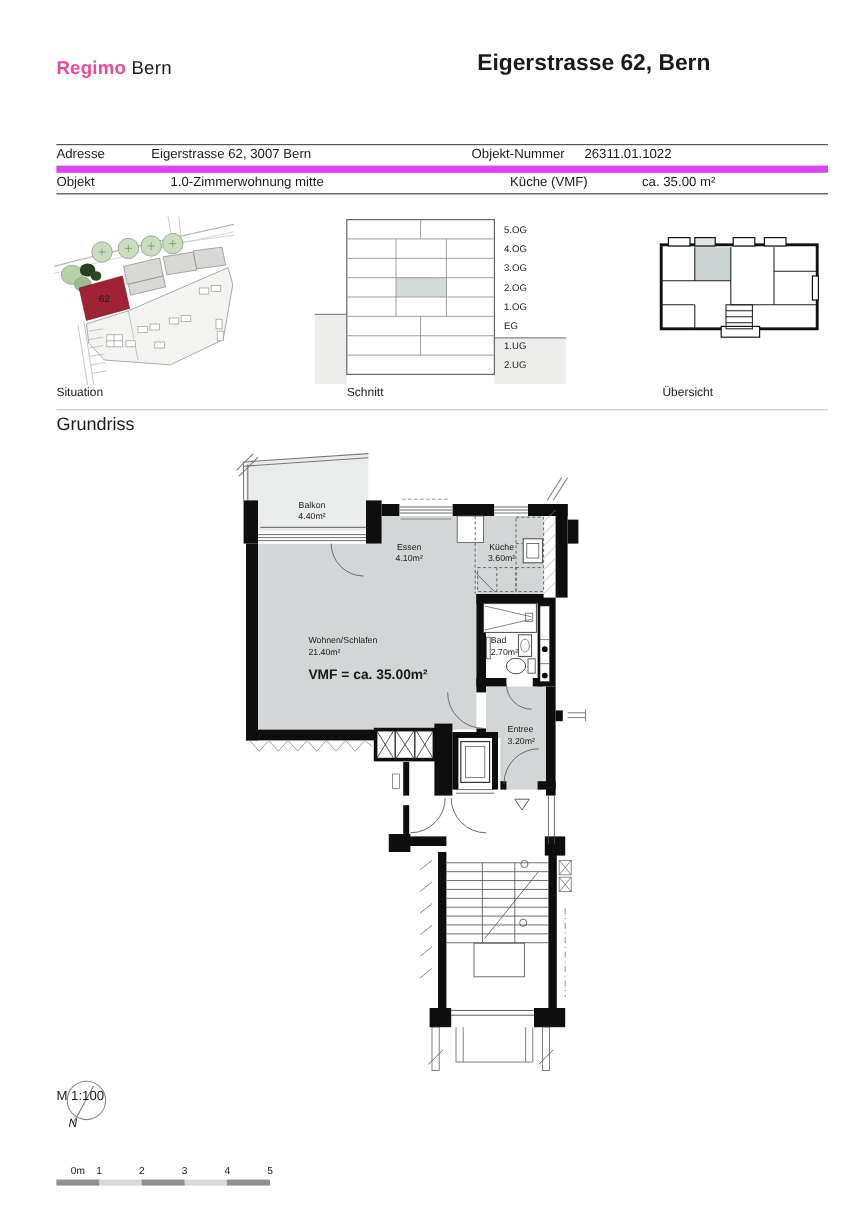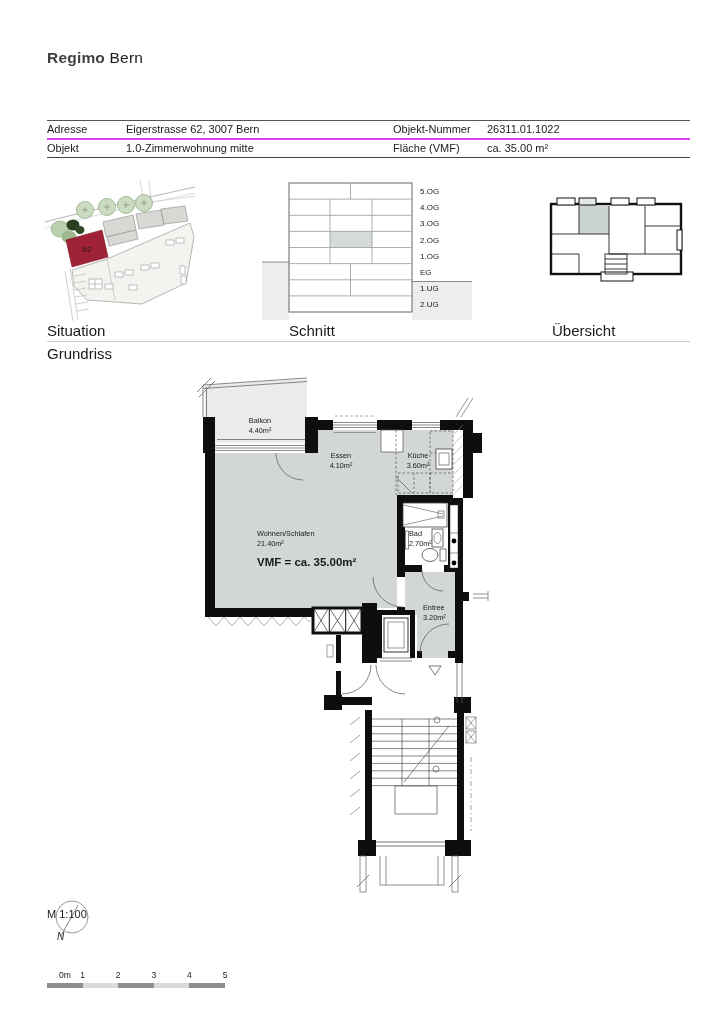--- a/index.html
+++ b/index.html
@@ -6,57 +6,58 @@
   #page{position:relative;width:723px;height:1024px;background:#fff;overflow:hidden;
         font-family:"Liberation Sans",sans-serif;color:#1a1a1a;}
   .abs{position:absolute;}
   
   #logo{left:47px;top:49px;font-size:15.5px;letter-spacing:.2px;}
   #doc-title{left:300px;top:42px;width:292px;text-align:right;font-size:19px;font-weight:bold;}
   
   #info-table{left:47px;top:120px;width:643px;border-top:1px solid #555;border-bottom:1px solid #444;}
   .trow{display:grid;grid-template-columns:79px 267px 94px 203px;height:16.8px;align-items:center;
         font-size:11px;}
-  .trow + .trow{border-top:2px solid #d946ef;}
-  
-  .dia-label{font-size:15px;top:322px;}
+  .trow + .trow{border-top:6px solid #d946ef;gap:16px;}
+  
+  .dia-label{font-size:10px;top:322px;}
   #rule-labels{left:47px;top:341px;width:643px;border-top:1px solid #c9c9c9;}
   #grundriss{left:47px;top:345px;font-size:15px;}
   
   text{font-family:"Liberation Sans",sans-serif;fill:#1a1a1a;}
   
   #scale-label{left:47px;top:908px;font-size:11px;}
   #scale-ticks{left:47px;top:970px;width:200px;height:10px;font-size:8.5px;}
   #scale-ticks span{position:absolute;top:0;}
   #scale-bar{left:47px;top:983px;width:178px;height:5px;display:flex;}
   #scale-bar div{height:5px;width:35.6px;}
   .seg-d{background:#8f8f8f;} .seg-l{background:#dadada;}
   #north-label{left:57px;top:931px;font-size:10px;font-style:italic;}
 </style>
 </head>
 <body>
 
 <div id="page">
 
   <div class="abs" id="logo">
-    <span style="color:#404040;font-weight:bold;">Regimo</span>
+    <span style="color:#ec4899;font-weight:bold;">Regimo</span>
     <span>Bern</span>
   </div>
+  <div class="abs" id="doc-title">Eigerstrasse 62, Bern</div>
 
   <div class="abs" id="info-table">
     <div class="trow">
       <div>Adresse</div>
       <div>Eigerstrasse 62, 3007 Bern</div>
       <div>Objekt-Nummer</div>
       <div>26311.01.1022</div>
     </div>
     <div class="trow">
       <div>Objekt</div>
       <div>1.0-Zimmerwohnung mitte</div>
-      <div>Fläche (VMF)</div>
+      <div>Küche (VMF)</div>
       <div>ca. 35.00 m²</div>
     </div>
   </div>
 
   <svg class="abs" style="left:45px;top:180px;" width="150" height="142" viewBox="0 0 150 142">
     <path d="M0,42 Q45,30 150,7" fill="none" stroke="#b5b5b5" stroke-width="1"></path>
     <path d="M0,48 Q45,36 150,13" fill="none" stroke="#cfcfcf" stroke-width="0.7"></path>
     <path d="M95,0 L99,24 M104,0 L106,22" stroke="#c2c2c2" stroke-width="0.7"></path>
     <path d="M106,22 L150,16" stroke="#c9c9c9" stroke-width="0.7"></path>
 

